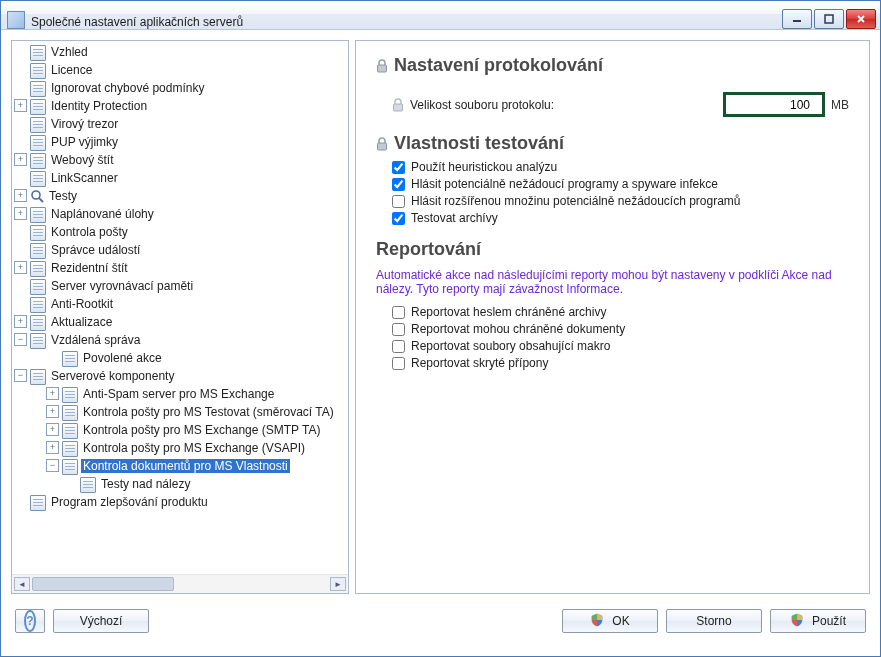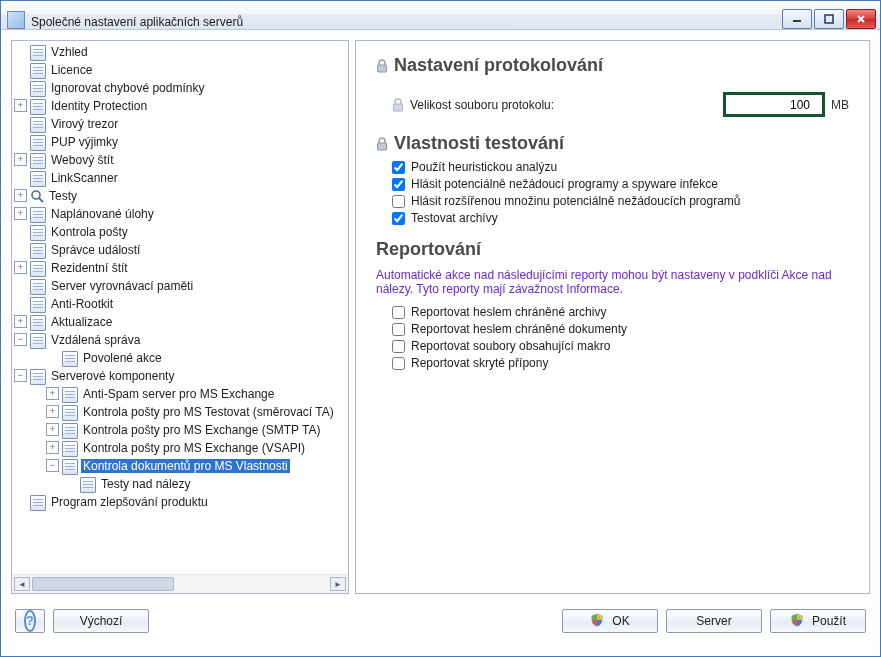--- a/index.html
+++ b/index.html
@@ -360,21 +360,21 @@
           <span>Reportování</span>
         </div>
         <div class="sect-desc">Automatické akce nad následujícími reporty mohou být nastaveny v podklíči Akce nad nálezy. Tyto reporty mají závažnost Informace.</div>
         <div class="checks" id="reporting-checks">
             <label class="chk">
               <input type="checkbox" style="">
               <span>Reportovat heslem chráněné archivy</span>
             </label>
             <label class="chk">
               <input type="checkbox" style="">
-              <span>Reportovat heslem chráněné dokumenty</span>
+              <span>Reportovat mohou chráněné dokumenty</span>
             </label>
             <label class="chk">
               <input type="checkbox" style="">
               <span>Reportovat soubory obsahující makro</span>
             </label>
             <label class="chk">
               <input type="checkbox" style="">
               <span>Reportovat skryté přípony</span>
             </label>
           </div>
@@ -395,21 +395,21 @@
       <span class="shield"><svg width="14" height="14" viewBox="0 0 14 14">
             <path d="M7 1 L12 3 V7 C12 10 9.8 12.4 7 13 C4.2 12.4 2 10 2 7 V3 Z" fill="#fff" stroke="#7b8aa0" stroke-width="0.8"></path>
             <path d="M7 1 L12 3 V7 L7 7 Z" fill="#e2b84b"></path>
             <path d="M7 1 L2 3 V7 L7 7 Z" fill="#5fae5a"></path>
             <path d="M7 7 L12 7 C12 10 9.8 12.4 7 13 Z" fill="#3f7fd1"></path>
             <path d="M7 7 L2 7 C2 10 4.2 12.4 7 13 Z" fill="#d65b57"></path>
           </svg></span>
       <span>OK</span>
     </button>
     <button class="btn">
-        <span>Server</span>
+        <span>Storno</span>
       </button>
     <button class="btn">
       <span class="shield"><svg width="14" height="14" viewBox="0 0 14 14">
             <path d="M7 1 L12 3 V7 C12 10 9.8 12.4 7 13 C4.2 12.4 2 10 2 7 V3 Z" fill="#fff" stroke="#7b8aa0" stroke-width="0.8"></path>
             <path d="M7 1 L12 3 V7 L7 7 Z" fill="#e2b84b"></path>
             <path d="M7 1 L2 3 V7 L7 7 Z" fill="#5fae5a"></path>
             <path d="M7 7 L12 7 C12 10 9.8 12.4 7 13 Z" fill="#3f7fd1"></path>
             <path d="M7 7 L2 7 C2 10 4.2 12.4 7 13 Z" fill="#d65b57"></path>
           </svg></span>
       <span>Použít</span>

